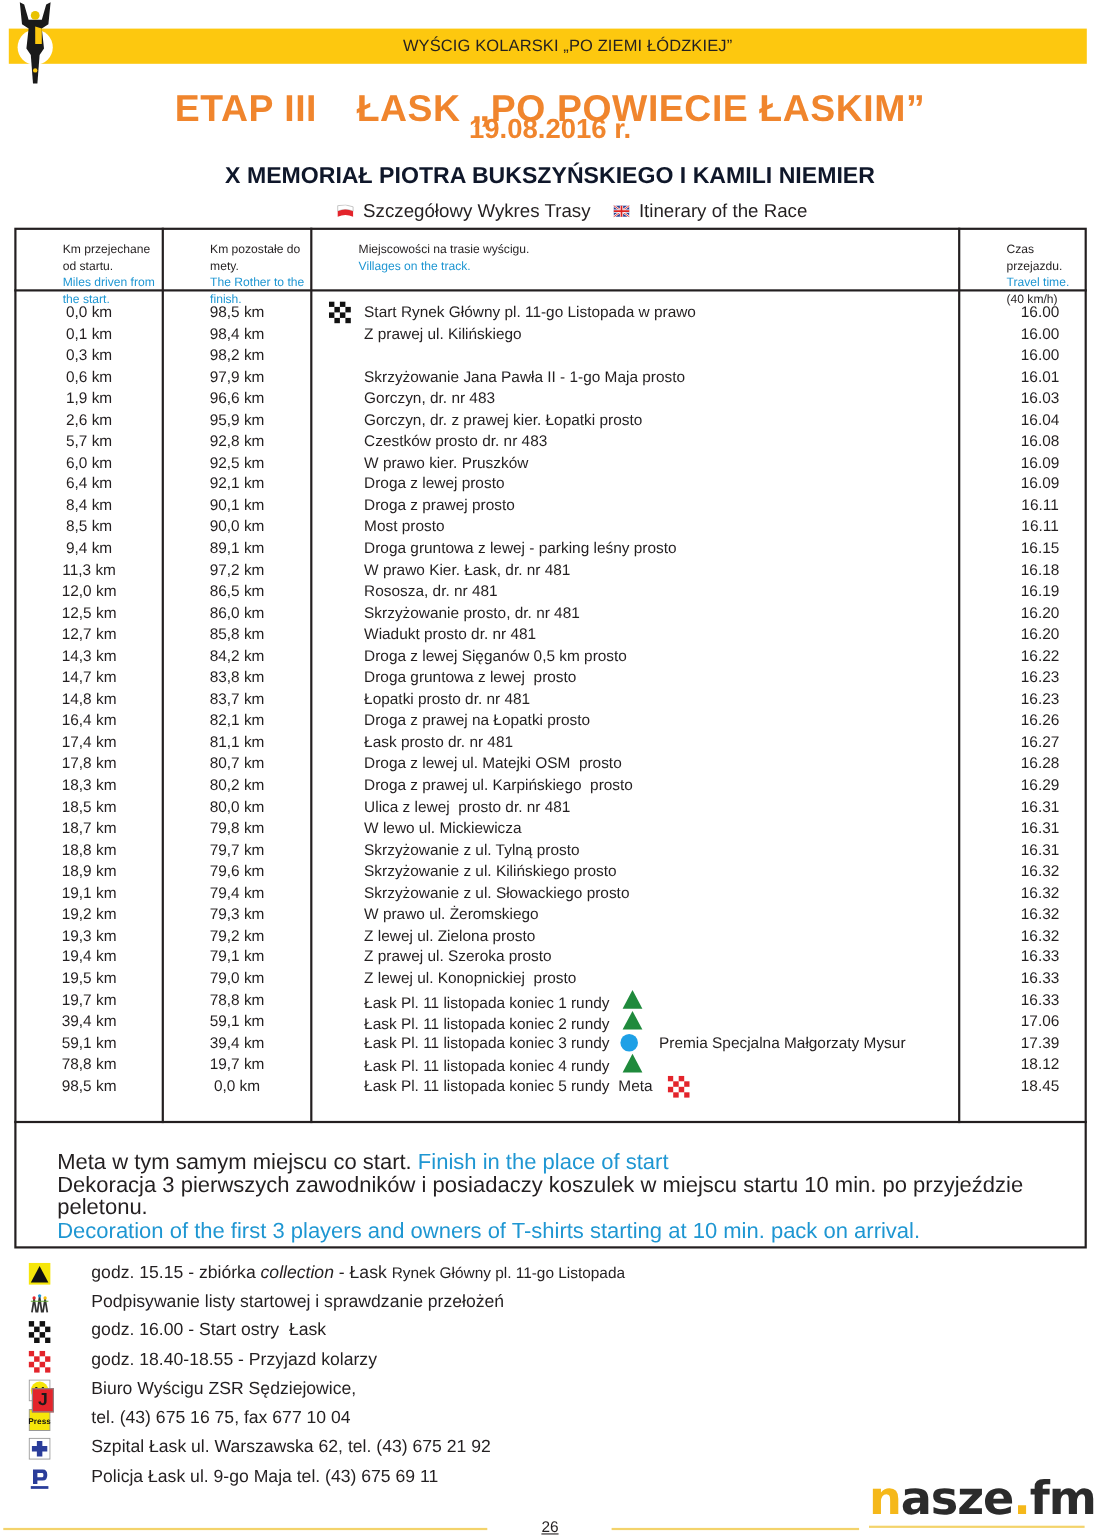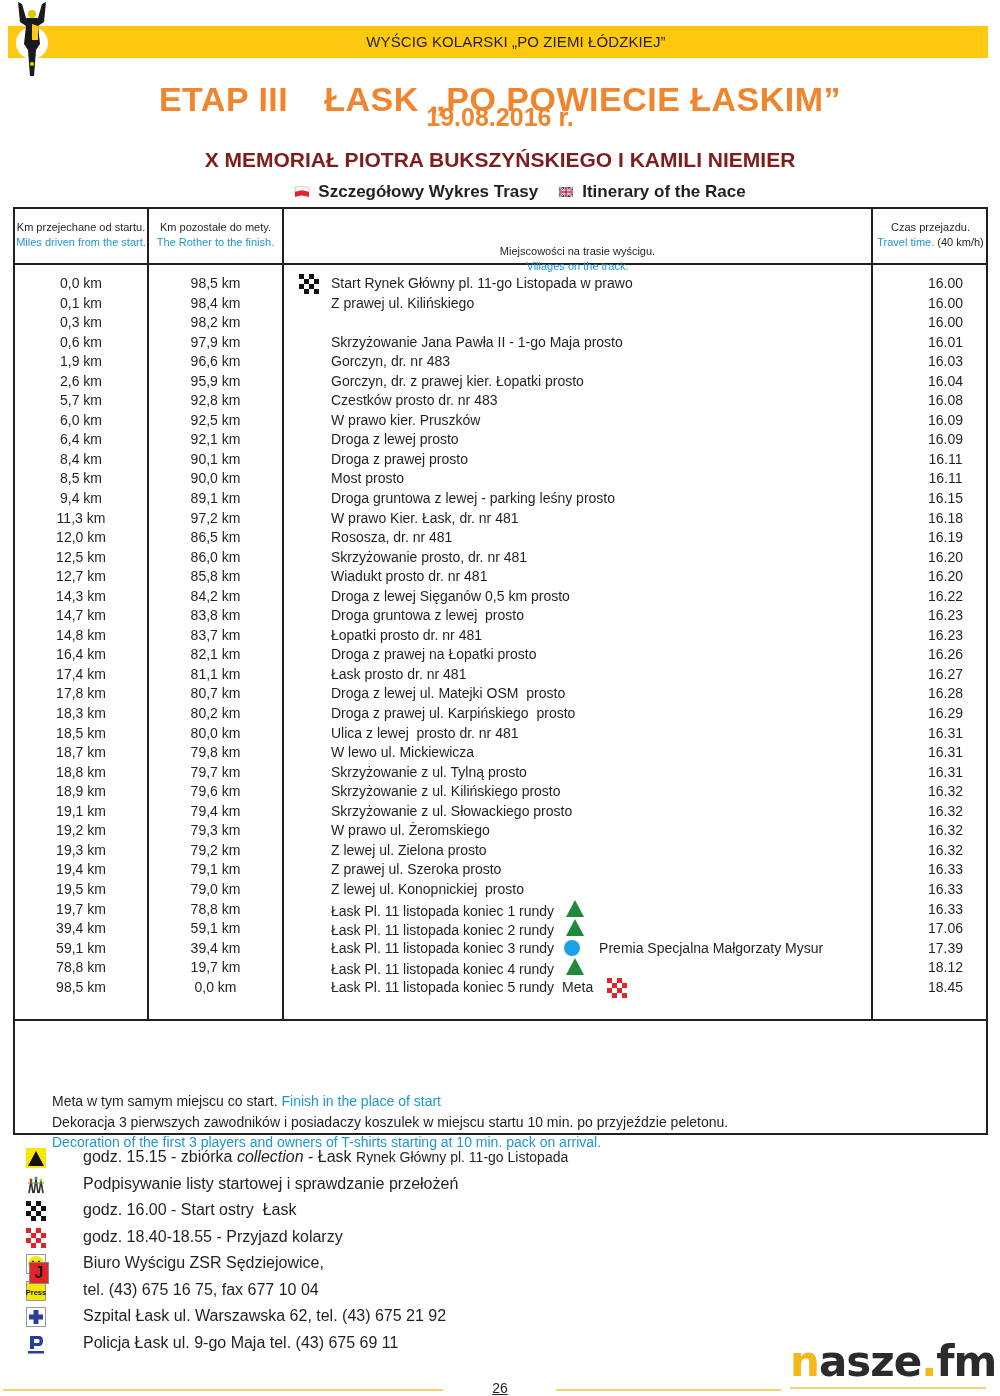--- a/index.html
+++ b/index.html
@@ -8,51 +8,51 @@
 
   
   .band { position: absolute; left: 8px; top: 26px; width: 980px; height: 32px; background: #fdc80f; }
   .band-title { position: absolute; left: 0; top: 26px; width: 1000px; height: 32px; line-height: 32px; text-align: center; font-size: 15px; color: #231f20; letter-spacing: 0.1px; margin-left: 16px; }
   .cyclist { position: absolute; left: 8px; top: 0; width: 48px; height: 80px; }
 
   
   .title1 { position: absolute; left: 0; top: 80px; width: 1000px; text-align: center; font-size: 34px; font-weight: bold; color: #f0852d; letter-spacing: 0.5px; }
   .title1 .gap { display: inline-block; width: 36px; }
   .title2 { position: absolute; left: 0; top: 103px; width: 1000px; text-align: center; font-size: 25px; font-weight: bold; color: #f0852d; }
-  .title3 { position: absolute; left: 0; top: 148px; width: 1000px; text-align: center; font-size: 21px; font-weight: bold; color: #7f1d1d; }
-  .subtitle { position: absolute; left: 0; top: 182px; width: 1000px; text-align: center; font-size: 17px; font-weight: bold; color: #231f20; padding-left: 40px; }
+  .title3 { position: absolute; left: 0; top: 148px; width: 1000px; text-align: center; font-size: 21px; font-weight: bold; color: #0f172a; }
+  .subtitle { position: absolute; left: 0; top: 182px; width: 1000px; text-align: center; font-size: 17px; font-weight: normal; color: #231f20; padding-left: 40px; }
   .subtitle .flag { display: inline-block; width: 16px; height: 12px; vertical-align: -1px; margin-right: 8px; }
   .subtitle .sp { display: inline-block; width: 20px; }
 
   
   .table-frame { position: absolute; left: 13px; top: 207px; width: 975px; height: 928px; border: 2px solid #231f20; }
   .hline { position: absolute; left: 13px; width: 975px; height: 2px; background: #231f20; }
   .vline { position: absolute; width: 2px; background: #231f20; }
 
-  .th { position: absolute; top: 220px; text-align: center; font-size: 11px; line-height: 15px; color: #231f20; }
+  .th { position: absolute; top: 220px; text-align: left; font-size: 11px; line-height: 15px; color: #231f20; padding-left: 42px; }
   .th .en { color: #1e96d2; display: block; }
   .th .en-inline { color: #1e96d2; }
 
   .rows { position: absolute; top: 274px; left: 15px; width: 796px; }
   .row { position: relative; height: 19.55px; font-size: 14px; line-height: 19.55px; }
   .c1 { position: absolute; left: 0; width: 132px; text-align: center; }
   .c2 { position: absolute; left: 133px; width: 135px; text-align: center; }
   .c3 { position: absolute; left: 316px; width: 560px; white-space: pre; }
   .c4 { position: absolute; left: 858px; width: 113px; text-align: center; padding-left: 32px; }
 
   .ico { display: inline-block; vertical-align: middle; }
   .checker { position: absolute; left: 284px; top: 0; width: 20px; height: 20px; }
   .tri { width: 0; height: 0; border-left: 9px solid transparent; border-right: 9px solid transparent; border-bottom: 17px solid #1f8a3c; margin-left: 12px; vertical-align: -1px; }
   .dot { width: 16px; height: 16px; border-radius: 50%; background: #1ea0e6; margin-left: 10px; vertical-align: -3px; }
   .extra { margin-left: 19px; }
   .meta-label { margin-left: 8px; }
   .red-checker { display: inline-block; width: 20px; height: 20px; margin-left: 14px; vertical-align: -6px; }
 
   
-  .notes { position: absolute; left: 52px; top: 1091px; font-size: 14px; line-height: 20.5px; }
+  .notes { position: absolute; left: 52px; top: 1047px; font-size: 20px; line-height: 20.5px; }
   .notes .blue { color: #1e96d2; }
 
   
   .legend { position: absolute; left: 26px; top: 1144px; width: 620px; }
   .leg-row { position: relative; height: 26.5px; font-size: 16px; line-height: 26.5px; }
   .leg-text { position: absolute; left: 57px; white-space: pre; }
   .leg-ico { position: absolute; left: 0; top: 4px; width: 20px; height: 20px; }
   .j-badge { position: absolute; left: 29px; top: 1262px; width: 20px; height: 22px; background: #e3242b; border: 1px solid #888; color: #1a1a1a; font-weight: bold; font-size: 16px; text-align: center; line-height: 20px; }
 
   
@@ -101,21 +101,21 @@
 <div class="vline" style="left:871px; top:207px; height:814px;"></div>
 
 <div class="th" style="left:15px; width:132px;">
   <span>Km  przejechane od startu.</span>
   <span class="en">Miles driven from the start.</span>
 </div>
 <div class="th" style="left:149px; width:133px;">
   <span>Km pozostałe do mety.</span>
   <span class="en">The Rother to the finish.</span>
 </div>
-<div class="th" style="left:284px; width:587px;margin-top:24px;">
+<div class="th" style="left:284px; width:587px;">
   <span>Miejscowości na trasie wyścigu.</span>
   <span class="en">Villages on the track.</span>
 </div>
 <div class="th" style="left:873px; width:115px;">
   <span>Czas  przejazdu.</span>
   <span style="display:block;"><span class="en-inline">Travel time.</span><span> (40 km/h)</span></span>
 </div>
 
 <div class="rows" id="rows">
     <div class="row">

